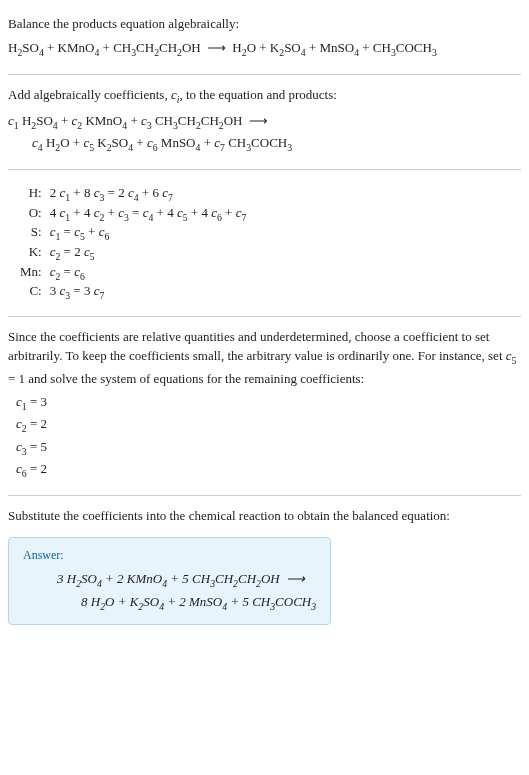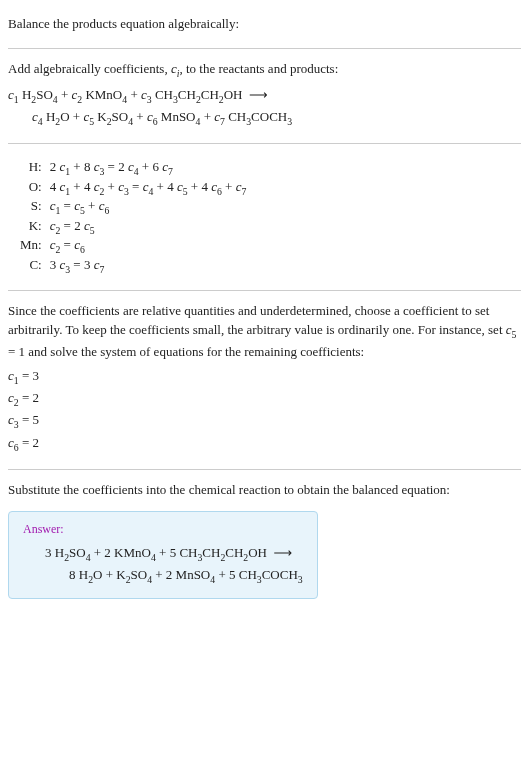--- a/index.html
+++ b/index.html
@@ -47,59 +47,63 @@
     }
     .atom-table td {
       padding: 1px 4px;
       vertical-align: baseline;
     }
     .atom-label {
       text-align: right;
       padding-right: 8px;
     }
     .coef-list {
-      margin: 4px 0;
+      margin: 4px 8px;
     }
     .coef-list div {
       line-height: 1.5;
     }
     .answer-box {
       background: #e8f4fb;
       border: 1px solid #b0d8ee;
       border-radius: 4px;
       padding: 10px 14px;
       margin-top: 8px;
       display: inline-block;
     }
     .answer-label {
       font-size: 12px;
-      color: #a21caf;
+      color: #0369a1;
       margin-bottom: 6px;
     }
     .answer-formula {
-      margin-left: 22px;
+      margin-left: 34px;
       line-height: 1.6;
+      font-style: italic;
     }
     .italic-c {
       font-style: italic;
       font-family: Liberation Serif, serif;
     }
   </style>
 </head>
 <body>
 
 <div class="section">
   <div class="text">Balance the products equation algebraically:</div>
+  <div class="formula">
+    <span>H<sub>2</sub>SO<sub>4</sub> + KMnO<sub>4</sub> + CH<sub>3</sub>CH<sub>2</sub>CH<sub>2</sub>OH &nbsp;⟶&nbsp; H<sub>2</sub>O + K<sub>2</sub>SO<sub>4</sub> + MnSO<sub>4</sub> + CH<sub>3</sub>COCH<sub>3</sub></span>
+  </div>
 </div>
 
 <div class="divider"></div>
 
 <div class="section">
   <div class="text">
-    <span>Add algebraically coefficients, </span><span class="italic-c">c<sub class="sub-i">i</sub></span><span>, to the reactants and products:</span>
+    <span>Add algebraically coefficients, </span><span class="italic-c">c<sub class="sub-i">i</sub></span><span>, to the equation and products:</span>
   </div>
   <div class="formula">
     <div><span class="italic-c">c</span><sub>1</sub> H<sub>2</sub>SO<sub>4</sub> + <span class="italic-c">c</span><sub>2</sub> KMnO<sub>4</sub> + <span class="italic-c">c</span><sub>3</sub> CH<sub>3</sub>CH<sub>2</sub>CH<sub>2</sub>OH &nbsp;⟶</div>
     <div class="indent"><span class="italic-c">c</span><sub>4</sub> H<sub>2</sub>O + <span class="italic-c">c</span><sub>5</sub> K<sub>2</sub>SO<sub>4</sub> + <span class="italic-c">c</span><sub>6</sub> MnSO<sub>4</sub> + <span class="italic-c">c</span><sub>7</sub> CH<sub>3</sub>COCH<sub>3</sub></div>
   </div>
 </div>
 
 <div class="divider"></div>
 
 <div class="section">

